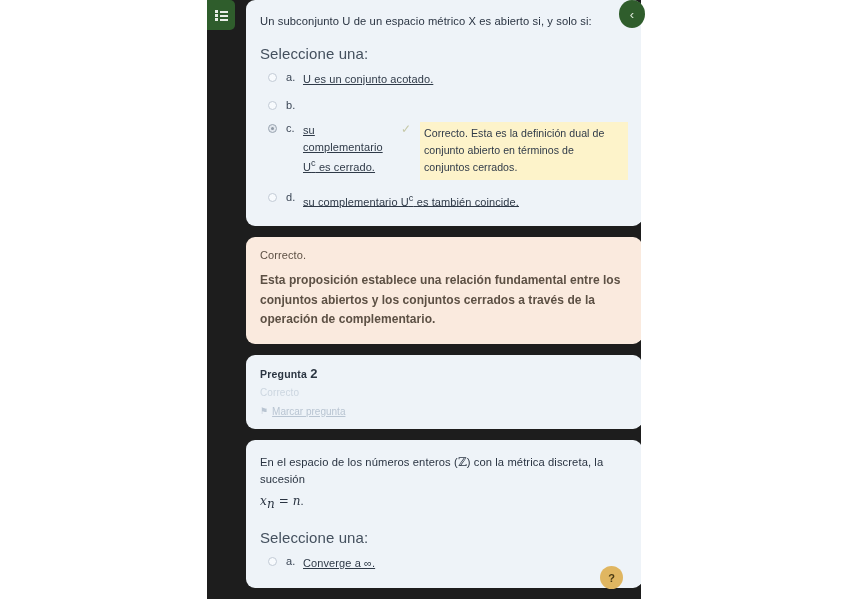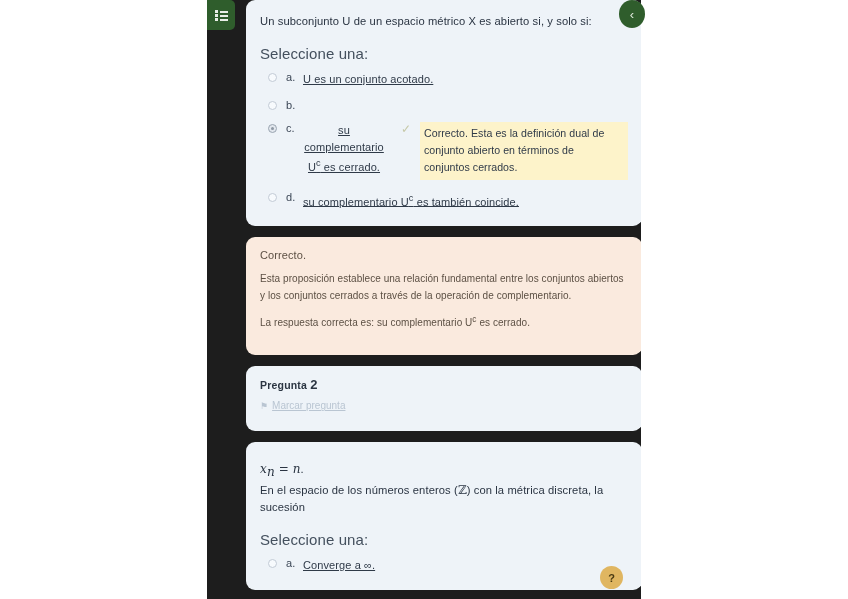--- a/index.html
+++ b/index.html
@@ -40,25 +40,25 @@
     border-radius: 9px;
     box-sizing: border-box;
     width: 396px;
   }
   .card-question {
     background: #eef3f8;
     padding: 13px 14px 16px 14px;
   }
   .card-feedback {
     background: #faeade;
-    padding: 12px 14px 24px 14px;
+    padding: 12px 14px 14px 14px;
   }
   .card-meta {
     background: #eef3f8;
-    padding: 11px 14px 20px 14px;
+    padding: 11px 14px 12px 14px;
   }
   .gap-lg { height: 11px; }
 
   
   .qtext {
     font-size: 11.2px;
     color: #2a3442;
     line-height: 1.5;
     letter-spacing: .1px;
   }
@@ -125,21 +125,21 @@
     margin-left: 9px;
     letter-spacing: .1px;
   }
   .opt-text {
     font-size: 11px;
     color: #2f3a48;
     line-height: 1.55;
     letter-spacing: .1px;
     text-decoration: underline;
   }
-  .opt-text.narrow { width: 82px; flex: 0 0 auto; text-align: center; }
+  .opt-text.narrow { width: 82px; flex: 0 0 auto; }
 
   .check-icon {
     flex: 0 0 auto;
     width: 11px;
     margin-left: 16px;
     margin-top: 1px;
     color: #c6c9a9;
     font-size: 12px;
     line-height: 1;
   }
@@ -156,25 +156,26 @@
   }
 
   
   .fb-title {
     font-size: 11px;
     color: #5c5044;
     margin-bottom: 10px;
     letter-spacing: .1px;
   }
   .fb-para {
-    font-size: 10px;
+    font-size: 12px;
     color: #5c5044;
     line-height: 1.62;
     margin-bottom: 9px;
     letter-spacing: .05px;
+    font-weight: bold;
   }
   .fb-para:last-child { margin-bottom: 0; }
 
   
   .meta-qnum {
     font-size: 10.5px;
     color: #2b3542;
     font-weight: bold;
     letter-spacing: .2px;
   }
@@ -309,38 +310,38 @@
         </div>
 
       </div>
     </div>
 
     <div class="gap-lg"></div>
 
     <div class="card card-feedback">
       <div class="fb-title">Correcto.</div>
       <div class="fb-para">Esta proposición establece una relación fundamental entre los conjuntos abiertos y los conjuntos cerrados a través de la operación de complementario.</div>
-      <div class="fb-para"><span>La respuesta correcta es: su complementario U</span><sup>c</sup><span> es cerrado.</span></div>
     </div>
 
     <div class="gap-lg"></div>
 
     <div class="card card-meta">
       <div class="meta-qnum"><span>Pregunta</span> <span class="num">2</span></div>
+      <div class="meta-faded">Correcto</div>
       <div class="meta-flag">
         <span class="flag-icon">⚑</span>
         <span class="flag-label">Marcar pregunta</span>
       </div>
     </div>
 
     <div class="gap-lg"></div>
 
     <div class="card card-question">
+      <div class="qtext"><span>En el espacio de los números enteros (</span><span class="mathz">ℤ</span><span>) con la métrica discreta, la sucesión</span></div>
       <div class="qtext qtext-line2"><span class="mathi">x</span><sub class="mathi">n</sub><span class="mathz"> = </span><span class="mathi">n</span><span>.</span></div>
-      <div class="qtext"><span>En el espacio de los números enteros (</span><span class="mathz">ℤ</span><span>) con la métrica discreta, la sucesión</span></div>
 
       <div class="select-label">Seleccione una:</div>
 
       <div class="options">
 
         <div class="option-row">
           <span class="radio"></span>
           <span class="opt-letter">a.</span>
           <span class="opt-text">Converge a ∞.</span>
         </div>

